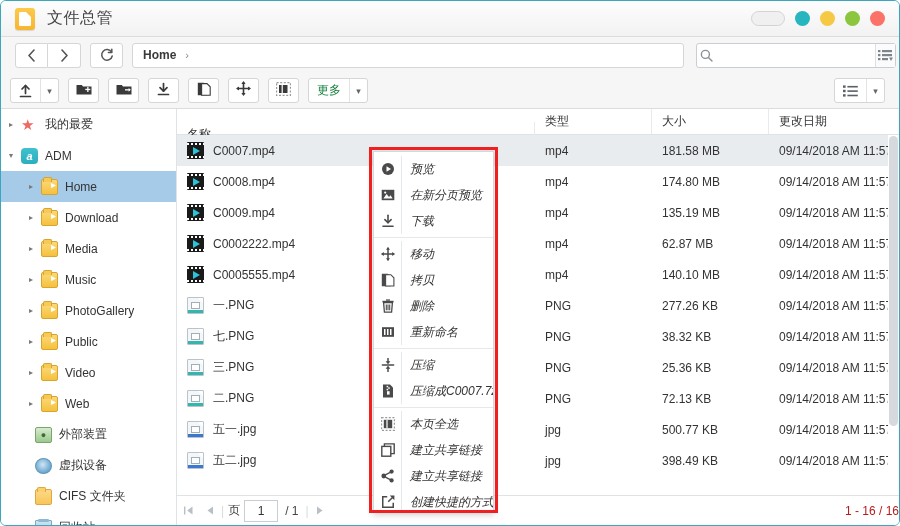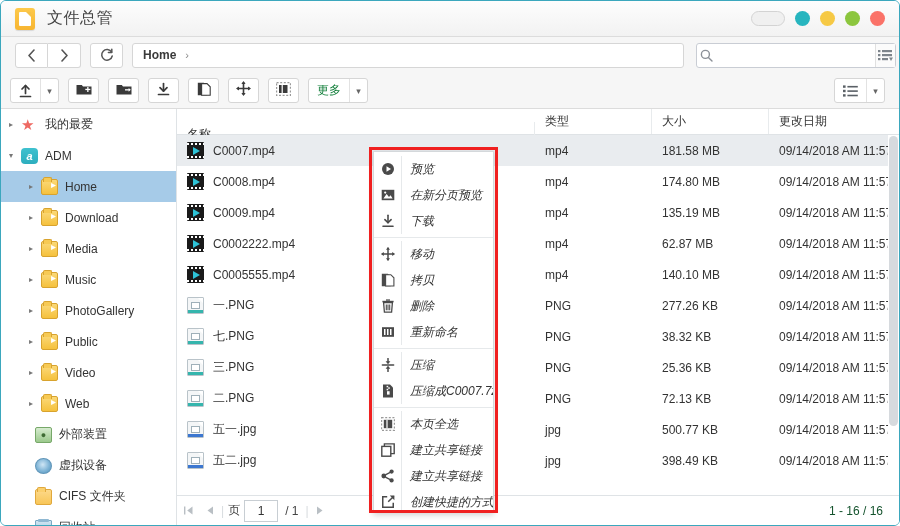--- a/index.html
+++ b/index.html
@@ -253,21 +253,21 @@
     color:#b9bfc4; font-size: 11px; cursor: pointer;
   }
   .pg-sep { color:#d8dcdf; }
   .pg-label { margin: 0 4px; color:#444; }
   .pg-input {
     width: 34px; height: 22px; border: 1px solid #c8ced3; background:#fff;
     text-align: center; font-size: 12px; color:#333; outline:none;
     font-family:"Liberation Sans",sans-serif;
   }
   .pg-total { margin-left: 7px; color:#444; }
-  .pg-count { margin-left: auto; margin-right: 16px; color:#14532d; }
+  .pg-count { margin-left: auto; color:#b91c1c; }
 
   
   .ctx-highlight {
     position: absolute; left: 368px; top: 146px; width: 129px; height: 366px;
     border: 3px solid #f02020; z-index: 40; pointer-events: none;
   }
   .ctxmenu {
     position: absolute; left: 372px; top: 150px; width: 121px;
     background: #fff; border: 1px solid #d4d8db;
     box-shadow: 0 2px 6px rgba(0,0,0,.18);

